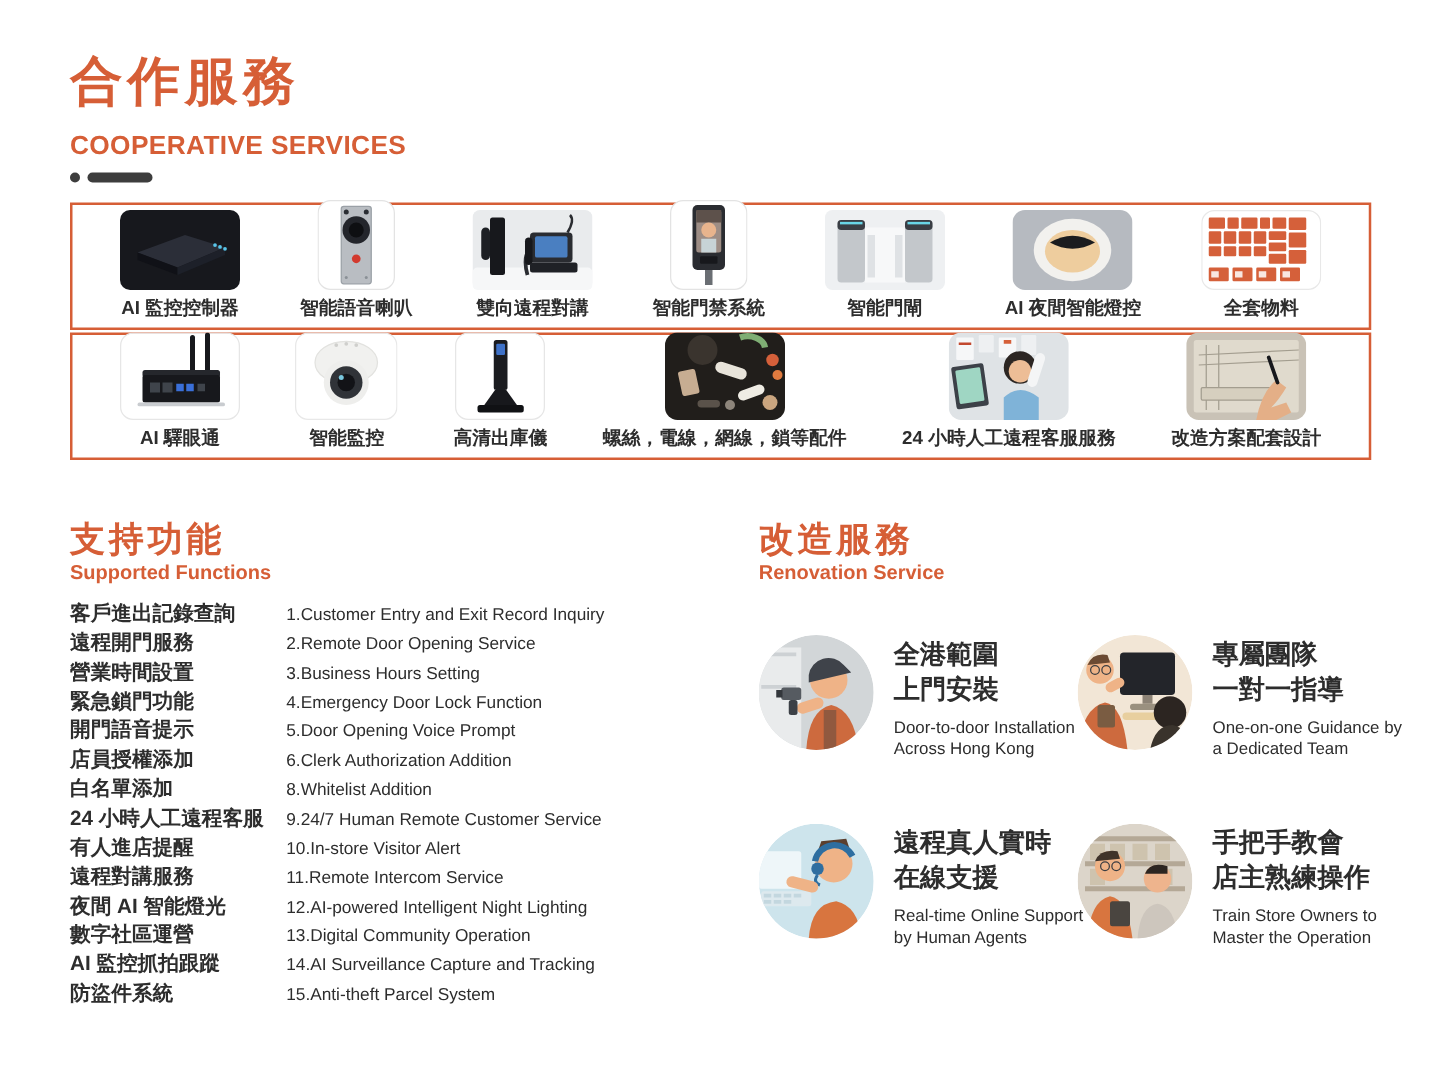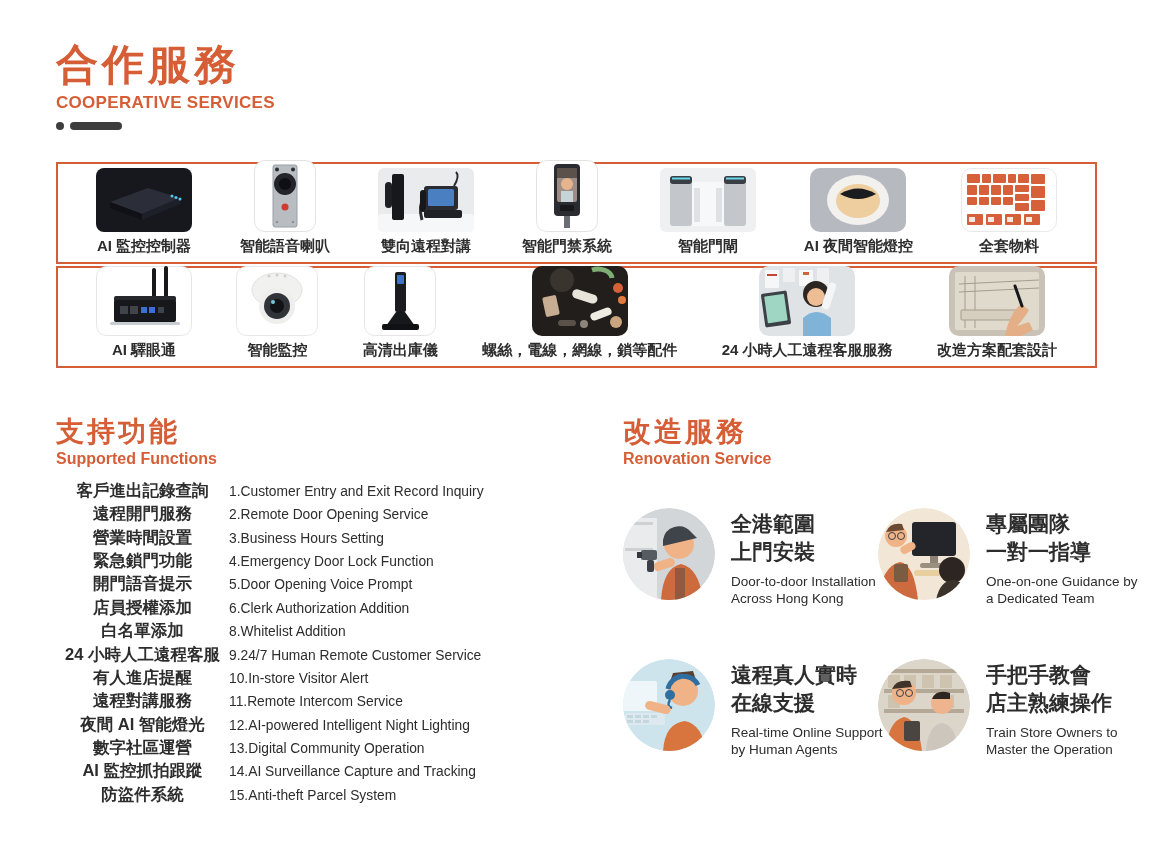--- a/index.html
+++ b/index.html
@@ -3,45 +3,45 @@
 <meta charset="utf-8">
 <style>
   html,body{margin:0;padding:0;background:#fff;}
   .page{
     position:relative;width:1155px;height:866px;background:#ffffff;overflow:hidden;
     font-family:Liberation Sans, sans-serif;color:#2d2d2d;
   }
   
   .header{position:absolute;left:56px;top:42px;}
   .title-zh{font-size:42px;font-weight:700;color:var(--accent);letter-spacing:4px;line-height:1.1;}
-  .title-en{font-size:17px;font-weight:700;color:var(--accent);margin-top:5px;letter-spacing:0.3px;}
+  .title-en{font-size:21px;font-weight:700;color:var(--accent);margin-top:17px;letter-spacing:0.3px;}
   .decor{display:flex;align-items:center;gap:6px;margin-top:9px;}
   .decor-dot{width:8px;height:8px;border-radius:50%;background:#3d3d3d;}
   .decor-bar{width:52px;height:8px;border-radius:4px;background:#3d3d3d;}
   
   .panel{position:absolute;left:56px;top:162px;width:1041px;}
   .panel-row{
     box-sizing:border-box;border:2px solid var(--accent);height:102px;
     display:flex;align-items:flex-end;justify-content:space-between;padding:0 38px;
     background:#fff;
   }
   .panel-row + .panel-row{margin-top:2px;}
   .tile{display:flex;flex-direction:column;align-items:center;padding-bottom:6px;}
   .tile-img{display:flex;align-items:flex-end;justify-content:center;}
   .tile-label{margin-top:5px;font-size:15px;font-weight:600;color:#2d2d2d;white-space:nowrap;}
   
   .functions{position:absolute;left:56px;top:417px;}
   .section-title{font-size:28px;font-weight:700;color:var(--accent);letter-spacing:3px;line-height:1.1;}
   .section-sub{font-size:16px;font-weight:700;color:var(--accent);margin-top:2px;}
   .fn-list{margin-top:12px;}
-  .fn-row{display:flex;align-items:baseline;height:23.4px;text-align:center;}
+  .fn-row{display:flex;align-items:baseline;height:23.4px;}
   .fn-zh{width:173px;font-size:16.5px;font-weight:700;color:#2d2d2d;white-space:nowrap;flex:none;}
   .fn-en{font-size:13.8px;font-weight:500;color:#2d2d2d;white-space:nowrap;}
   
-  .renovation{position:absolute;left:607px;top:417px;margin-left:16px;}
+  .renovation{position:absolute;left:607px;top:417px;}
   .ren-grid{margin-top:40px;display:grid;grid-template-columns:255px 255px;row-gap:52px;}
   .ren-card{display:flex;align-items:flex-start;}
   .ren-circle{width:92px;height:92px;border-radius:50%;overflow:hidden;flex:none;}
   .ren-circle svg{display:block;}
   .ren-text{margin-left:16px;padding-top:2px;}
   .ren-zh{font-size:21px;font-weight:700;color:#2d2d2d;line-height:28px;white-space:nowrap;}
   .ren-en{font-size:13.5px;font-weight:500;color:#2d2d2d;line-height:17px;white-space:nowrap;}
   .ren-en.first{margin-top:7px;}
 </style>
 </head>

